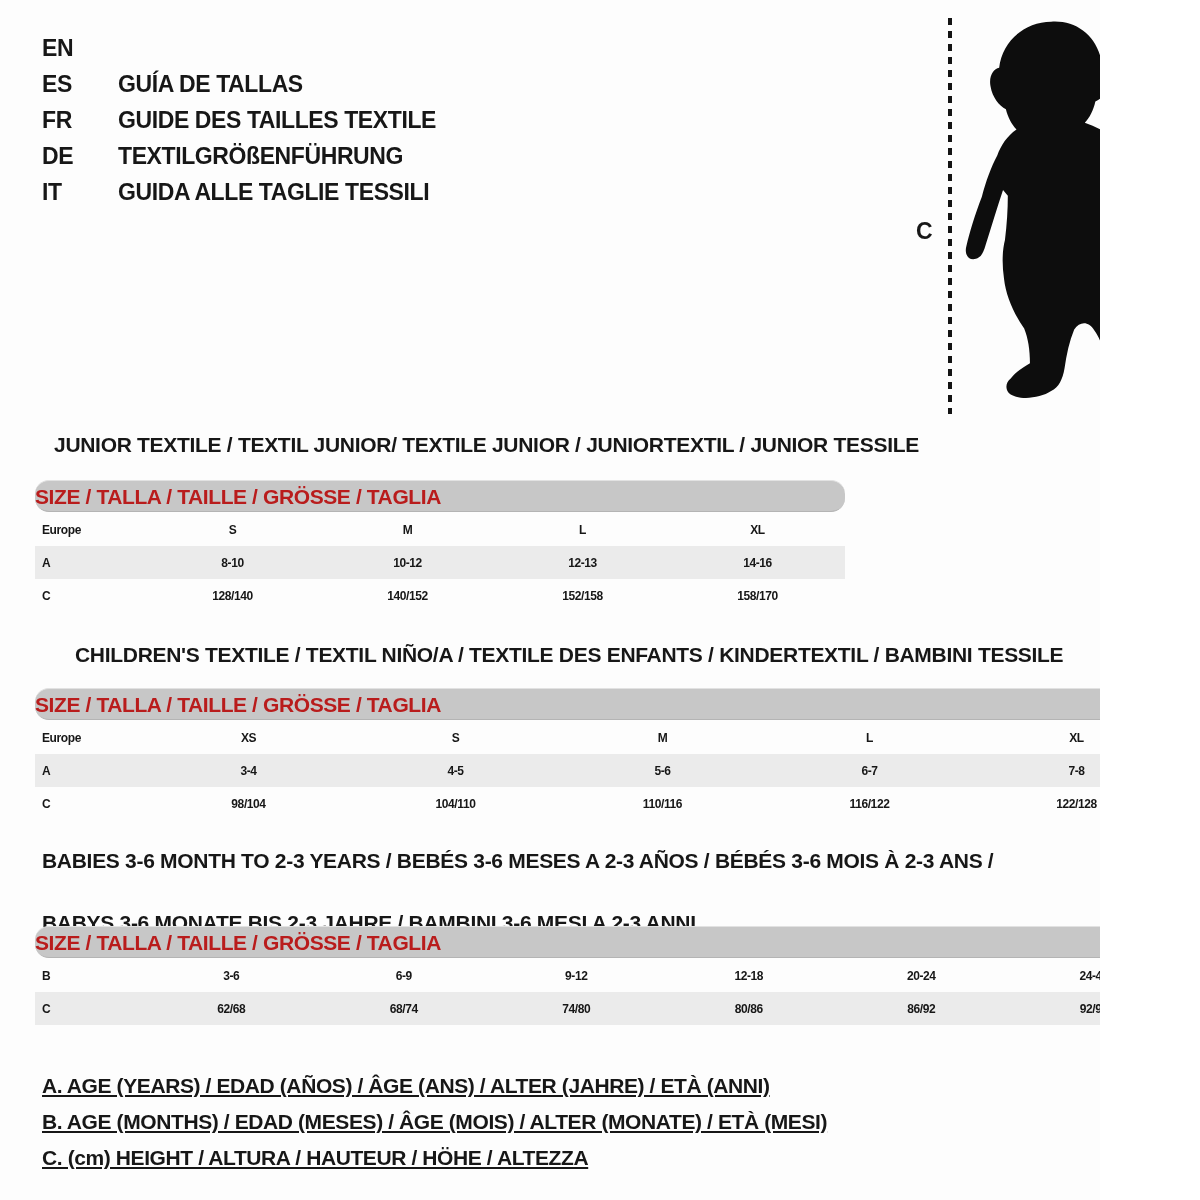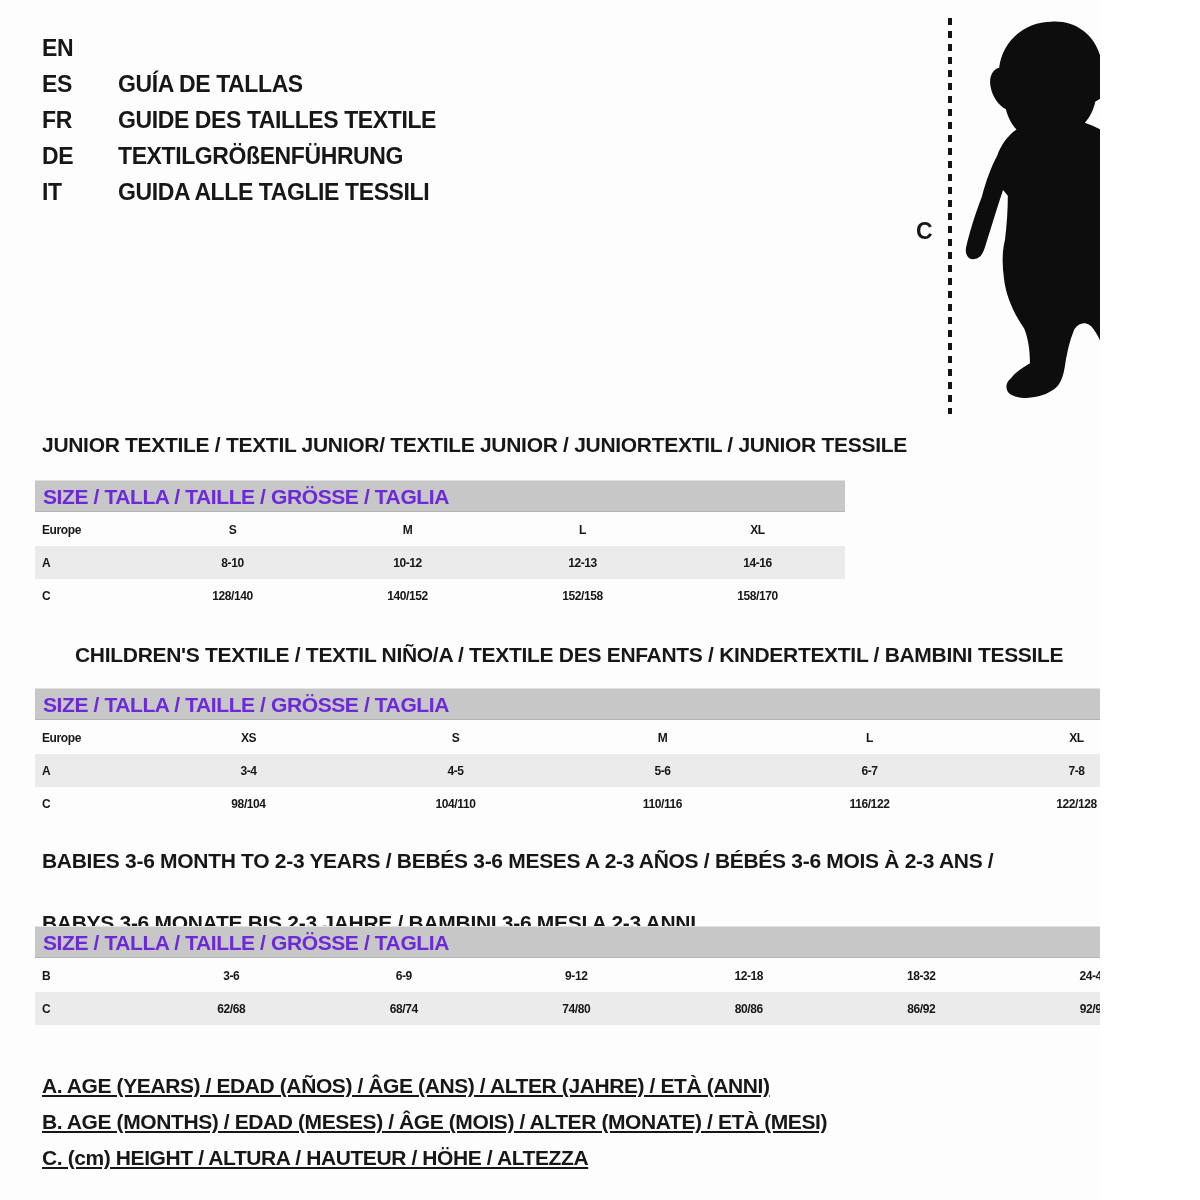--- a/index.html
+++ b/index.html
@@ -25,30 +25,30 @@
   
   .measure-line {
     position:absolute; left:948px; top:18px; width:4px; height:396px;
     background: repeating-linear-gradient(to bottom, #141414 0px, #141414 7px, rgba(0,0,0,0) 7px, rgba(0,0,0,0) 13px);
   }
   .measure-label { position:absolute; left:916px; top:218px; font-size:23px; }
   .silhouette { position:absolute; left:955px; top:14px; width:198px; height:404px; }
 
   
   .sec-title { position:absolute; left:42px; margin:0; font-size:21px; white-space:nowrap; letter-spacing:-0.3px; }
-  .t-junior   { top:433px; }
+  .t-junior   { top:433px;margin-left:12px; }
   .t-children { top:643px;margin-left:33px; }
   .t-babies1  { top:849px; }
   .t-babies2  { top:885px;margin-top:26px; }
 
   
   .size-bar {
     position:absolute; left:35px; height:32px; line-height:32px;
-    background:#c7c7c7; color:#6d28d9; font-size:21px; padding-left:8px;
-    border-top:1px solid #e2e2e2; border-bottom:1px solid #b4b4b4;
+    background:#c7c7c7; color:#b91c1c; font-size:21px; 
+    border-top:1px solid #e2e2e2; border-bottom:1px solid #b4b4b4;border-radius:14px;
   }
   .bar-junior   { top:480px; width:810px; }
   .bar-children { top:688px; width:1145px; }
   .bar-babies   { top:926px; width:1145px; }
 
   
   .tbl { position:absolute; left:35px; }
   .tbl-junior   { top:513px; width:810px; }
   .tbl-children { top:721px; width:1145px; }
   .tbl-babies   { top:959px; width:1145px; }
@@ -195,21 +195,21 @@
   <h2 class="sec-title t-babies1">BABIES 3-6 MONTH TO 2-3 YEARS / BEBÉS 3-6 MESES A 2-3 AÑOS / BÉBÉS 3-6 MOIS À 2-3 ANS /</h2>
   <h2 class="sec-title t-babies2">BABYS 3-6 MONATE BIS 2-3 JAHRE / BAMBINI 3-6 MESI A 2-3 ANNI</h2>
   <div class="size-bar bar-babies">SIZE / TALLA / TAILLE / GRÖSSE / TAGLIA</div>
   <div class="tbl tbl-babies">
     <div class="tr">
       <div class="c0">B</div>
       <div class="c">3-6</div>
       <div class="c">6-9</div>
       <div class="c">9-12</div>
       <div class="c">12-18</div>
-      <div class="c">18-32</div>
+      <div class="c">20-24</div>
       <div class="c">24-40</div>
     </div>
     <div class="tr stripe">
       <div class="c0">C</div>
       <div class="c">62/68</div>
       <div class="c">68/74</div>
       <div class="c">74/80</div>
       <div class="c">80/86</div>
       <div class="c">86/92</div>
       <div class="c">92/98</div>

